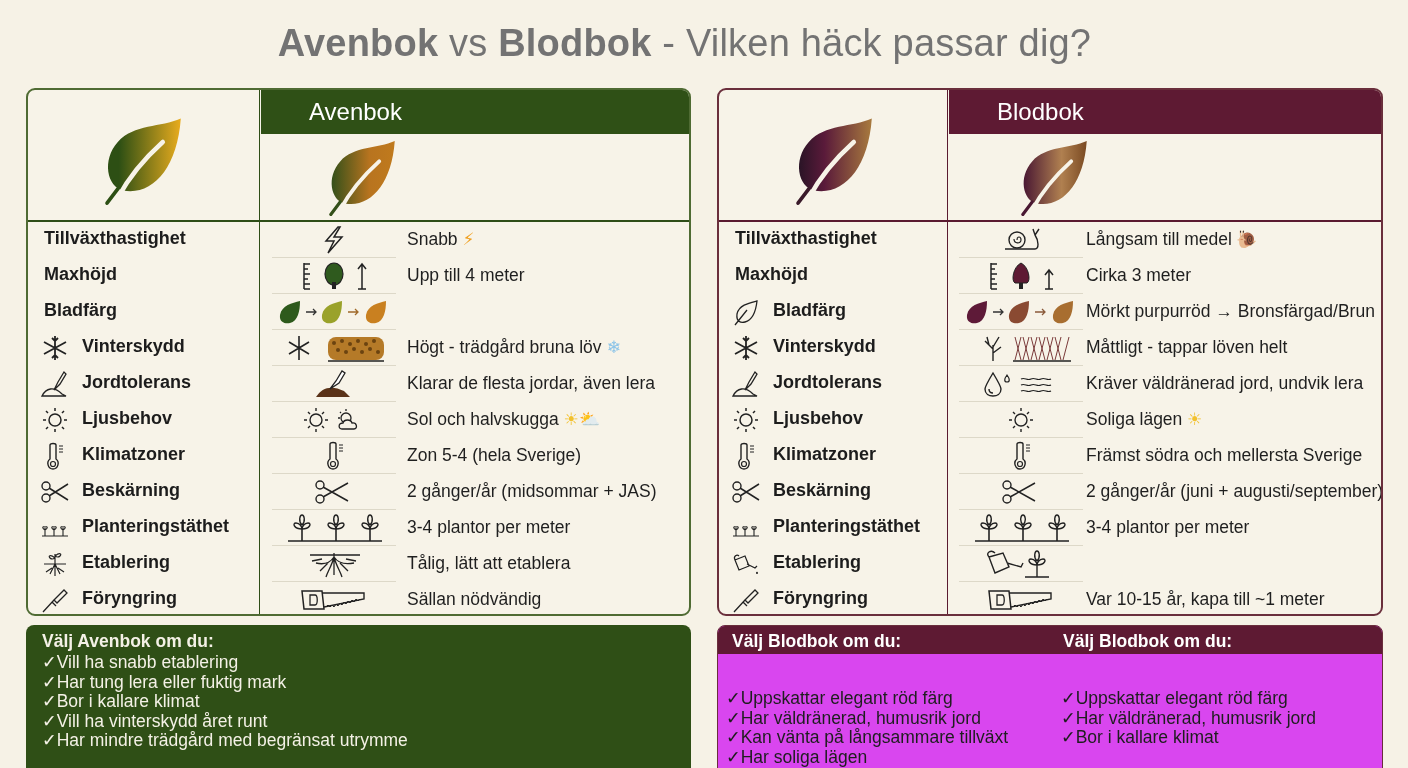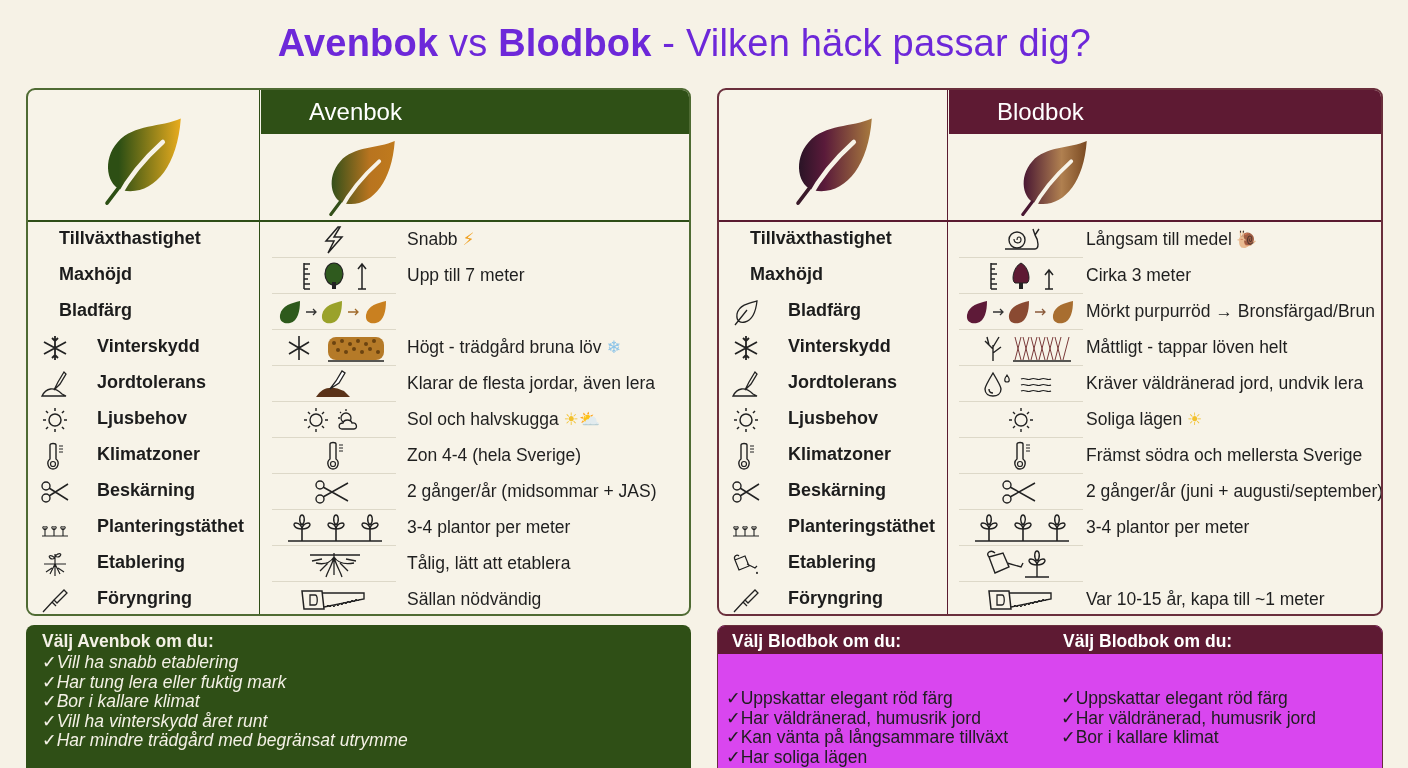--- a/index.html
+++ b/index.html
@@ -5,21 +5,21 @@
   * { box-sizing: border-box; margin: 0; padding: 0; }
   body {
     width: 1408px; height: 768px; overflow: hidden;
     background: #f6f2e6;
     font-family: "Liberation Sans", "DejaVu Sans", sans-serif;
     color: #1e1e1e;
     position: relative;
   }
   .title {
     position: absolute; top: 22px; left: 0; width: 1369px;
-    text-align: center; font-size: 38px; color: #6d28d9; letter-spacing: 0.2px;
+    text-align: center; font-size: 38px; color: #737373; letter-spacing: 0.2px;
   }
   .title b { font-weight: 700; }
   .title .light { font-weight: 400; }
 
   .panel {
     position: absolute; top: 88px; height: 528px;
     background: #f7f3e8; border-radius: 9px; overflow: hidden;
   }
   .panel.av { left: 26px; width: 665px; border: 2px solid #4f6b33; }
   .panel.bl { left: 717px; width: 666px; border: 2px solid #6a2f3c; }
@@ -42,21 +42,20 @@
   .leaf-big { position: absolute; left: 70px; top: 22px; width: 90px; height: 96px; }
   .leaf-small { position: absolute; top: 48px; width: 78px; height: 78px; }
   .av .leaf-small { left: 295px; }
   .bl .leaf-small { left: 296px; }
 
   .rows { position: absolute; top: 132px; left: 0; right: 0; }
   .row { position: absolute; left: 0; right: 0; height: 36px; }
   .row .lab {
     position: absolute; top: 6px; font-size: 18px; font-weight: 700; color: #1c1c1c;
     white-space: nowrap;
-    margin-left: 15px;
   }
   .row .lab.noicon { left: 16px; }
   .row .lab.withicon { left: 54px; }
   .row .licon { position: absolute; left: 12px; top: 4px; width: 30px; height: 28px; }
   .row .vicon { position: absolute; top: 3px; height: 30px; }
   .av .row .vicon { left: 244px; width: 124px; }
   .bl .row .vicon { left: 240px; width: 124px; }
   .row .val {
     position: absolute; top: 7px; font-size: 17.5px; color: #1f1f1f; white-space: nowrap;
   }
@@ -72,21 +71,21 @@
   .box {
     position: absolute; top: 625px; height: 156px; border-radius: 8px; overflow: hidden;
   }
   .box.av { left: 26px; width: 665px; background: #2f4f16; color: #f4f1e6; border: none; }
   .box.bl { left: 717px; width: 666px; background: #d946ef; border: 1.5px solid #6a2f3c; }
   .box .bh { font-size: 17.5px; font-weight: 700; }
   .box.av .bh { position: absolute; left: 16px; top: 6px; }
   .box.bl .band { position: absolute; left: 0; right: 0; top: 0; height: 28px; background: #5e1a33; }
   .box.bl .bh { position: absolute; top: 5px; color: #fff; }
   .box ul { list-style: none; position: absolute; font-size: 17.5px; line-height: 19.5px; }
-  .box.av ul { left: 16px; top: 28px; font-style: italic; }
+  .box.av ul { left: 16px; top: 28px; }
   .box.bl ul { top: 31px; color: #1e1e1e; margin-top: 32px; }
   .box li::before { content: "\2713 "; }
 </style>
 </head>
 <body>
 
 <svg width="0" height="0" style="position:absolute">
   <defs>
     <linearGradient id="gAvBig" x1="0" x2="1" y1="0" y2="0">
       <stop offset="0.15" stop-color="#2d4f14"></stop>
@@ -145,21 +144,21 @@
     </div>
 
     <div class="row" style="top:36px">
       <span class="lab noicon">Maxhöjd</span>
       <svg class="vicon" viewBox="0 0 124 30">
         <path d="M32 2 V28 M32 3 H38 M32 8 H36 M32 13 H38 M32 18 H36 M32 23 H38 M32 28 H38" stroke="#222" stroke-width="1.5" fill="none"></path>
         <ellipse cx="62" cy="13" rx="9" ry="11" fill="#2f5a1e" stroke="#222" stroke-width="1.2"></ellipse>
           <rect x="60" y="21" width="4" height="7" fill="#222"></rect>
         <path d="M90 4 V28 M86 8 L90 3 L94 8 M86 28 H94" stroke="#222" stroke-width="1.5" fill="none"></path>
       </svg>
-      <span class="val">Upp till 7 meter</span>
+      <span class="val">Upp till 4 meter</span>
       <div class="sep"></div>
     </div>
 
     <div class="row" style="top:72px">
       <span class="lab noicon">Bladfärg</span>
       <svg class="vicon" viewBox="0 0 124 30">
         <path d="M28 4 C20 6,10 8,8 18 C7 26,14 27,18 26 C26 24,28 14,28 4Z" fill="#2e5a1c"></path>
         <path d="M34 15 H44 M41 12 L44 15 L41 18" stroke="#333" stroke-width="1.3" fill="none"></path>
         <path d="M70 4 C62 6,52 8,50 18 C49 26,56 27,60 26 C68 24,70 14,70 4Z" fill="#9aa22a"></path>
         <path d="M76 15 H86 M83 12 L86 15 L83 18" stroke="#a06a2a" stroke-width="1.3" fill="none"></path>
@@ -232,21 +231,21 @@
           <path d="M10 3 C10 1,16 1,16 3 V17 C20 20,18 27,13 27 C8 27,6 20,10 17 Z" fill="none" stroke="#222" stroke-width="1.4"></path>
           <circle cx="13" cy="22" r="2.5" fill="none" stroke="#222" stroke-width="1.2"></circle>
           <path d="M19 4 H23 M19 7 H23 M19 10 H23" stroke="#222" stroke-width="1.2"></path>
         </svg>
       <span class="lab withicon">Klimatzoner</span>
       <svg class="vicon" viewBox="0 0 124 30">
           <path d="M58 3 C58 1,64 1,64 3 V18 C68 21,66 28,61 28 C56 28,54 21,58 18 Z" fill="none" stroke="#222" stroke-width="1.4"></path>
           <circle cx="61" cy="23" r="2.5" fill="none" stroke="#222" stroke-width="1.2"></circle>
           <path d="M67 4 H71 M67 7 H71 M67 10 H71" stroke="#222" stroke-width="1.2"></path>
         </svg>
-      <span class="val">Zon 4-4 (hela Sverige)</span>
+      <span class="val">Zon 5-4 (hela Sverige)</span>
       <div class="sep"></div>
     </div>
 
     <div class="row" style="top:252px">
       <svg class="licon" viewBox="0 0 30 28">
           <circle cx="6" cy="8" r="4" fill="none" stroke="#222" stroke-width="1.4"></circle>
           <circle cx="6" cy="20" r="4" fill="none" stroke="#222" stroke-width="1.4"></circle>
           <path d="M9 10 L28 22 M9 18 L28 6" stroke="#222" stroke-width="1.5"></path>
         </svg>
       <span class="lab withicon">Beskärning</span>

